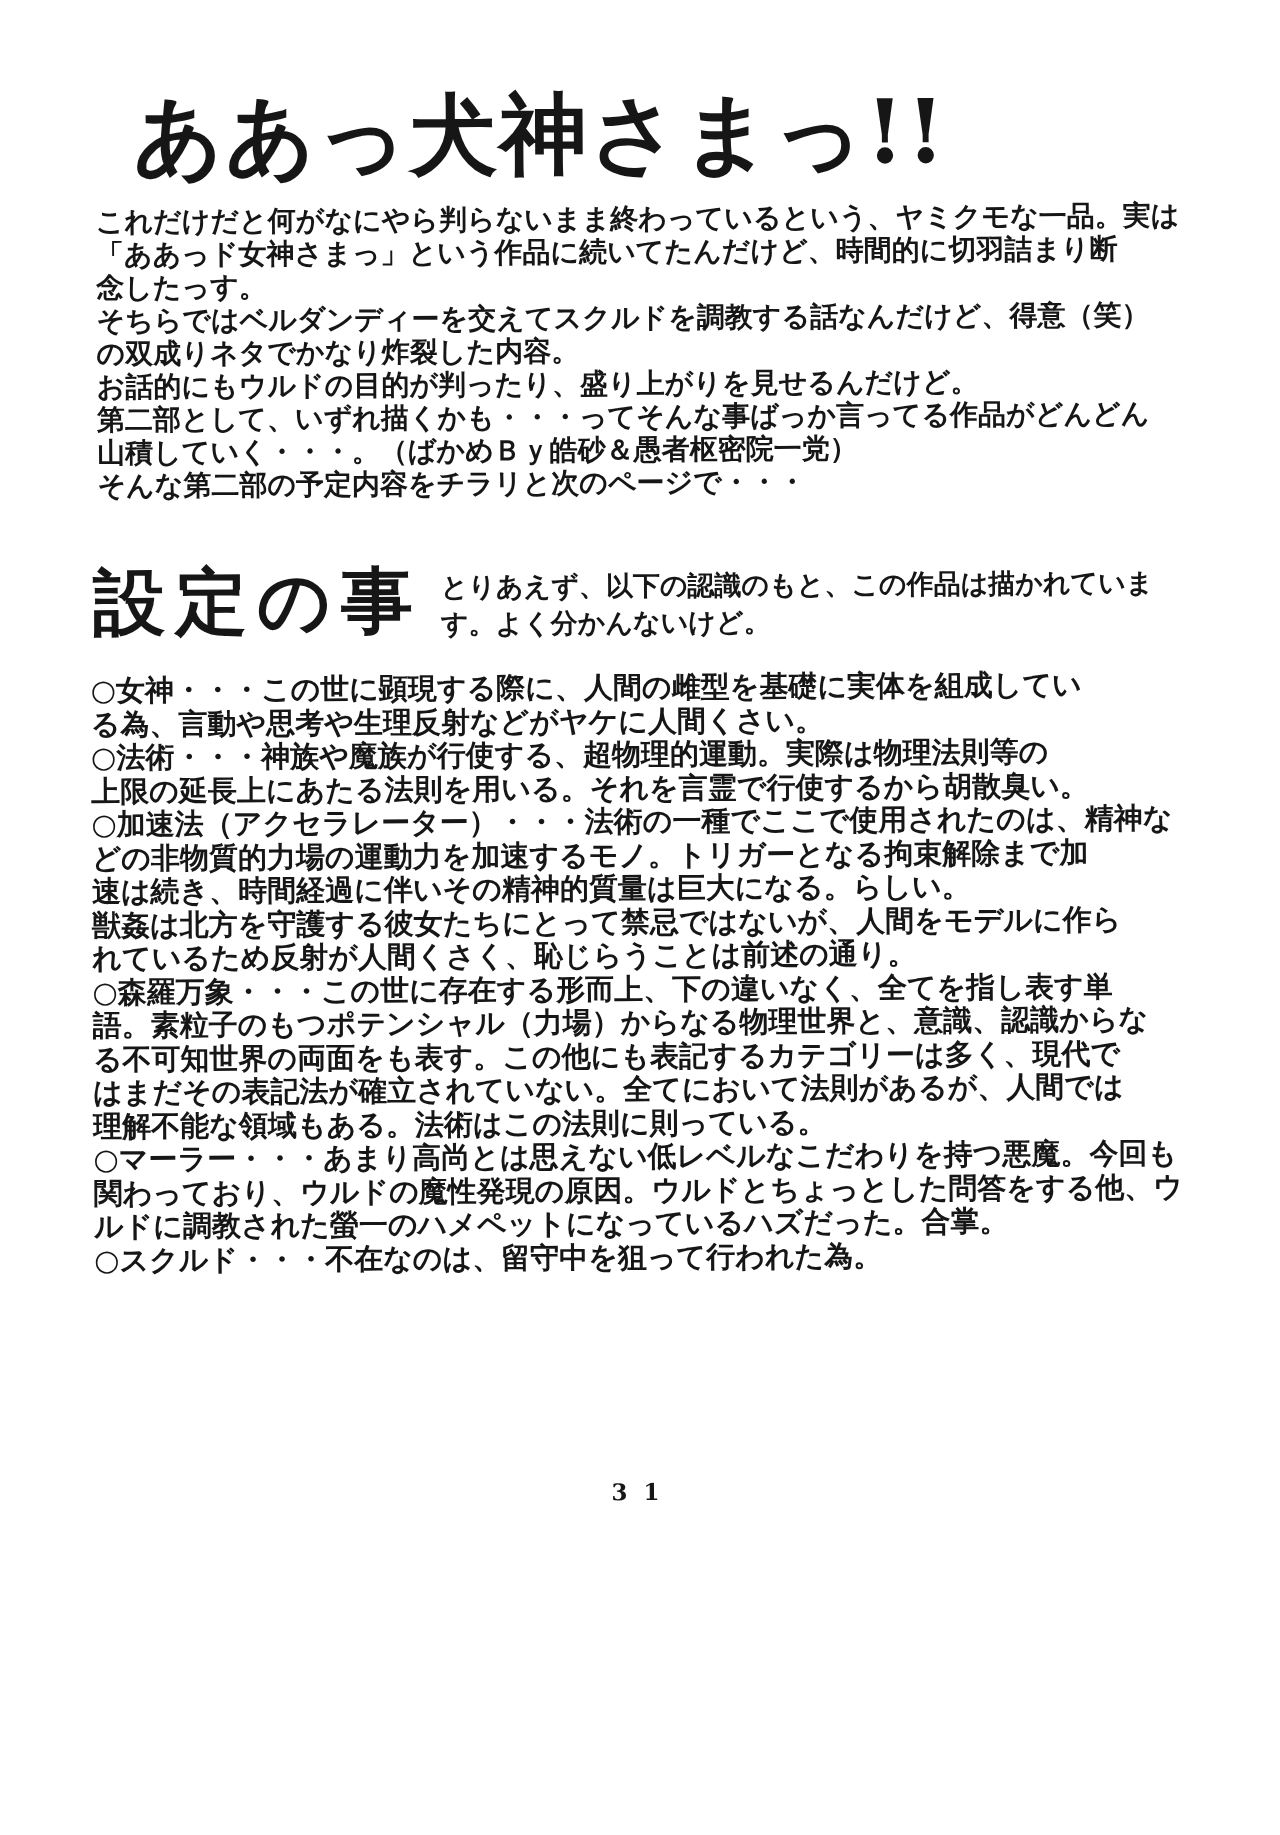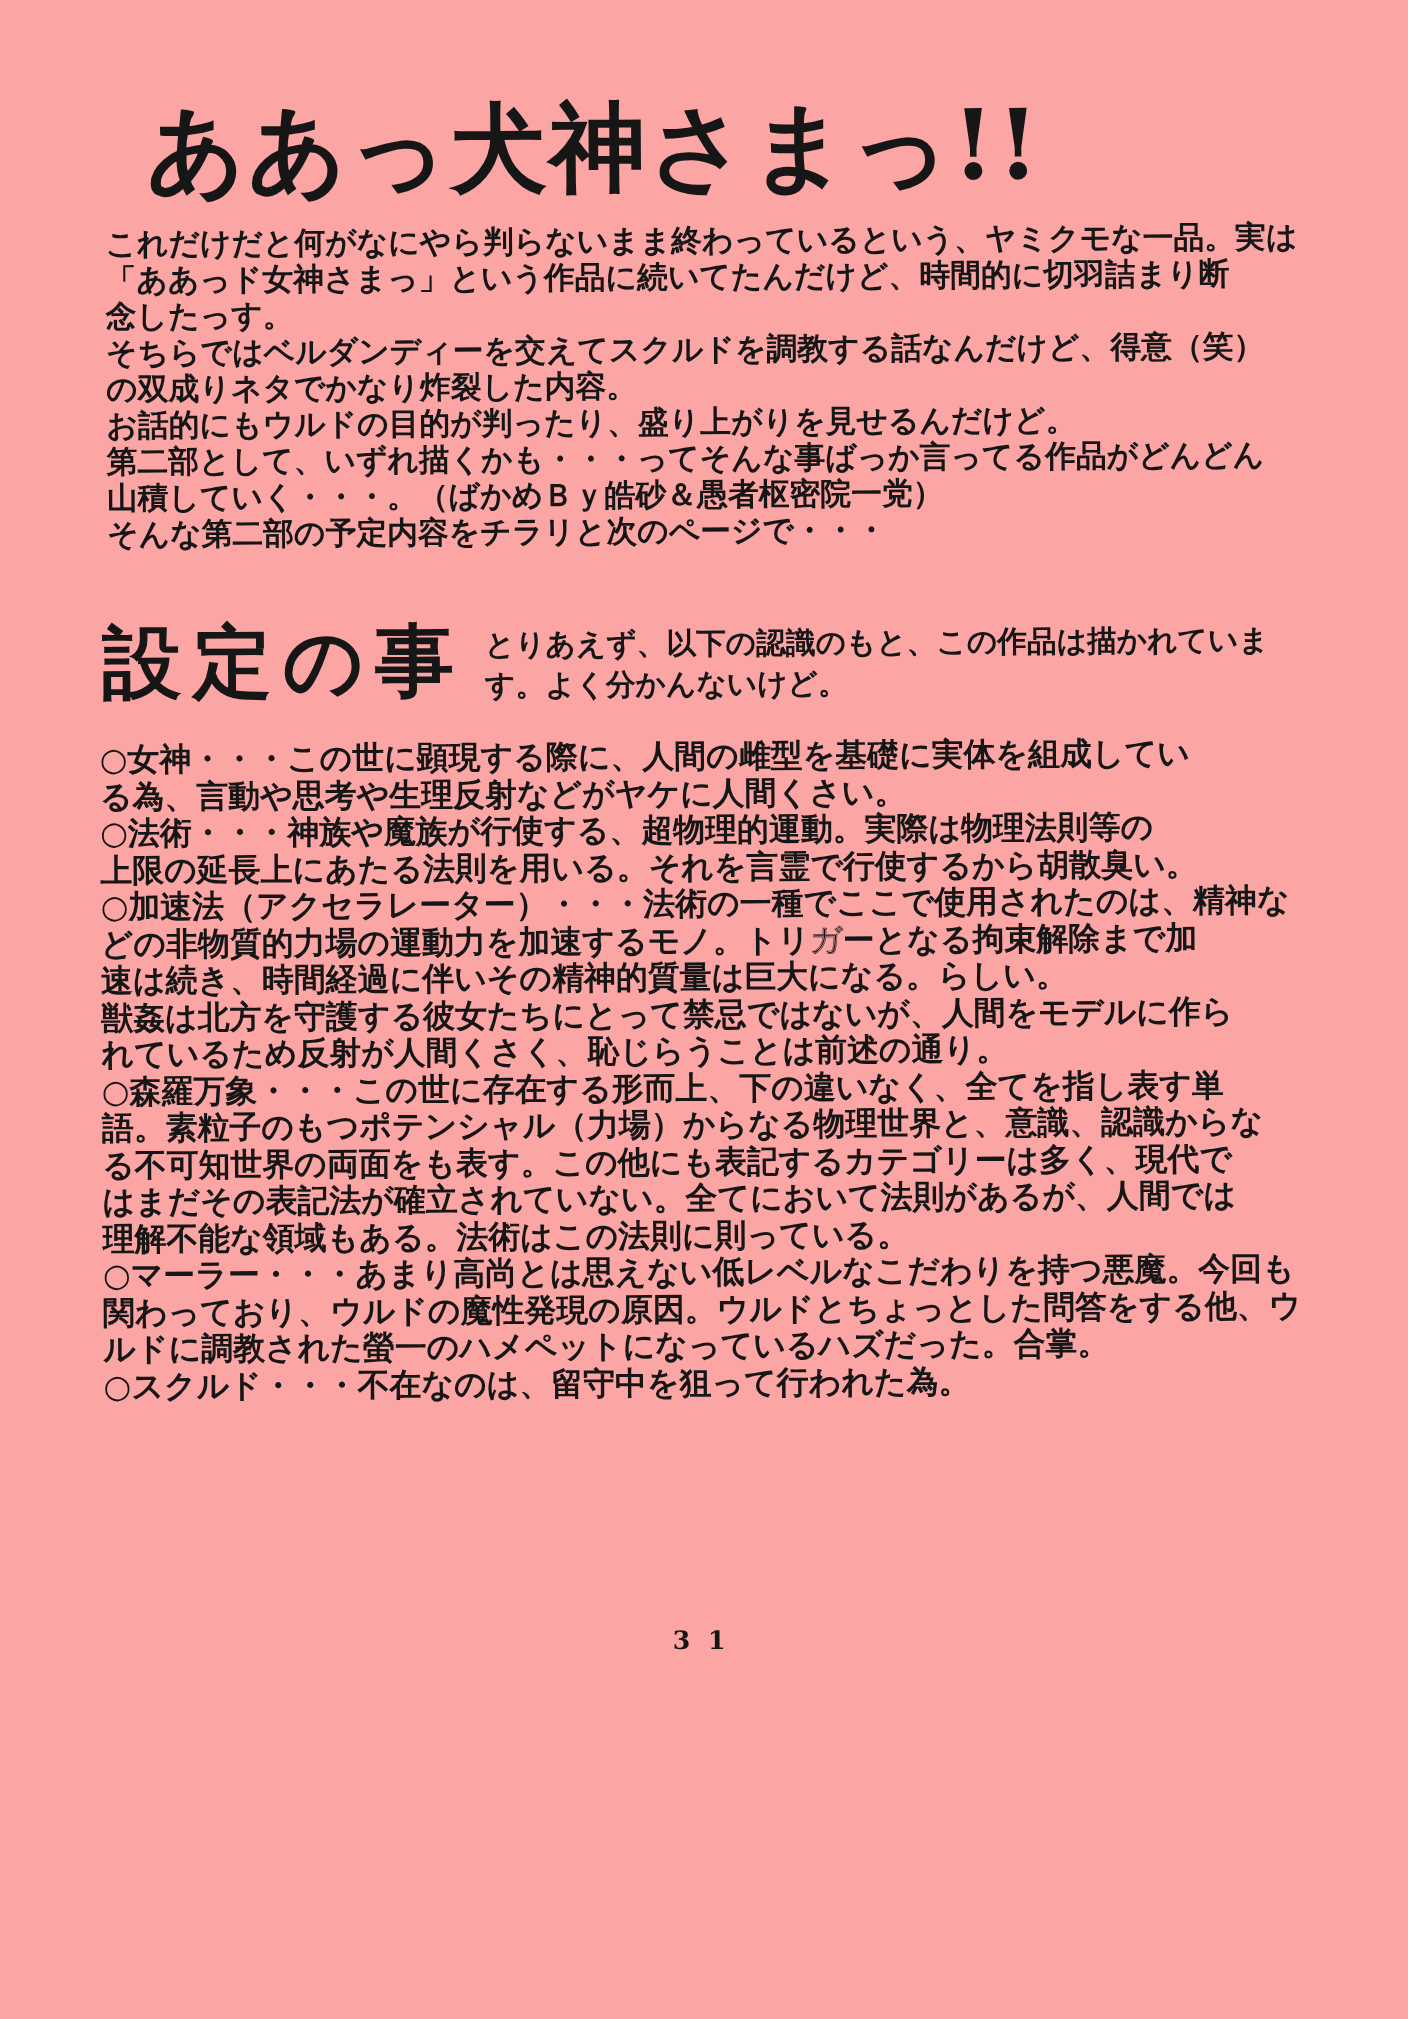--- a/index.html
+++ b/index.html
@@ -5,21 +5,21 @@
   html, body {
     margin: 0;
     padding: 0;
     background: #e8e8e6;
   }
   .page {
     position: relative;
     width: 1280px;
     height: 1835px;
     margin: 0 auto;
-    background: #fca5a5;
+    background: #ffffff;
     overflow: hidden;
     color: #161616;
     font-family: "DejaVu Serif", "Liberation Serif", serif;
   }
   .content {
     position: absolute;
     inset: 0;
     transform: rotate(-0.35deg);
   }
   .doc-title {

